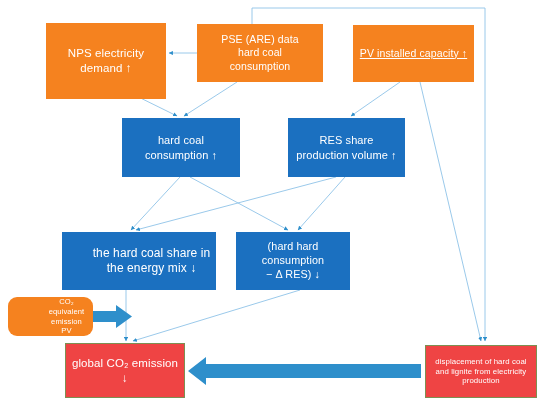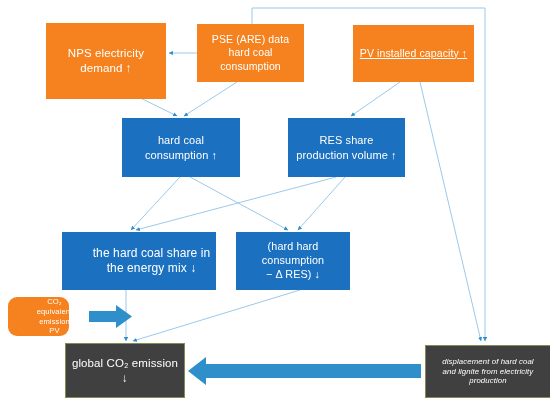--- a/index.html
+++ b/index.html
@@ -34,37 +34,37 @@
     line-height: 1.28;
     padding: 2px 5px;
     letter-spacing: 0.1px;
   }
   .node .txt {
     display: block;
     white-space: pre-line;
   }
   .orange { background: #F5821F; }
   .blue   { background: #1B70C0; }
-  .green  { background: #404040; border: 1px solid #7d8f52; }
+  .green  { background: #ef4444; border: 1px solid #7d8f52; }
   .rounded { border-radius: 9px; }
 
   
   #node-nps   { left: 46px;  top: 23px;  width: 120px; height: 76px; font-size: 11.5px; }
-  #node-pse   { left: 197px; top: 24px;  width: 107px; height: 58px; font-size: 10.5px; }
+  #node-pse   { left: 197px; top: 24px;  width: 126px; height: 58px; font-size: 10.5px; }
   #node-pv    { left: 353px; top: 25px;  width: 121px; height: 57px; font-size: 10.5px; text-decoration: underline; }
 
   #node-hcc   { left: 122px; top: 118px; width: 118px; height: 59px; font-size: 11px; }
   #node-res   { left: 288px; top: 118px; width: 117px; height: 59px; font-size: 11px; }
 
   #node-share { left: 62px;  top: 232px; width: 154px; height: 58px; font-size: 12px; padding-left: 30px; }
   #node-delta { left: 236px; top: 232px; width: 114px; height: 58px; font-size: 10.8px; }
 
-  #node-co2pv { left: 8px;   top: 297px; width: 61px;  height: 39px; font-size: 7.6px; padding-left: 37px; }
+  #node-co2pv { left: 8px;   top: 297px; width: 85px;  height: 39px; font-size: 7.6px; padding-left: 37px; }
   #node-global{ left: 65px;  top: 343px; width: 120px; height: 55px; font-size: 11.5px; }
-  #node-displ { left: 425px; top: 345px; width: 126px; height: 53px; font-size: 7.8px; font-style: italic; }
+  #node-displ { left: 425px; top: 345px; width: 112px; height: 53px; font-size: 7.8px; }
 
   
 </style>
 </head>
 <body>
 
 <div id="canvas">
 
   <svg class="connectors" viewBox="0 0 550 408" xmlns="http://www.w3.org/2000/svg">
     <defs>

